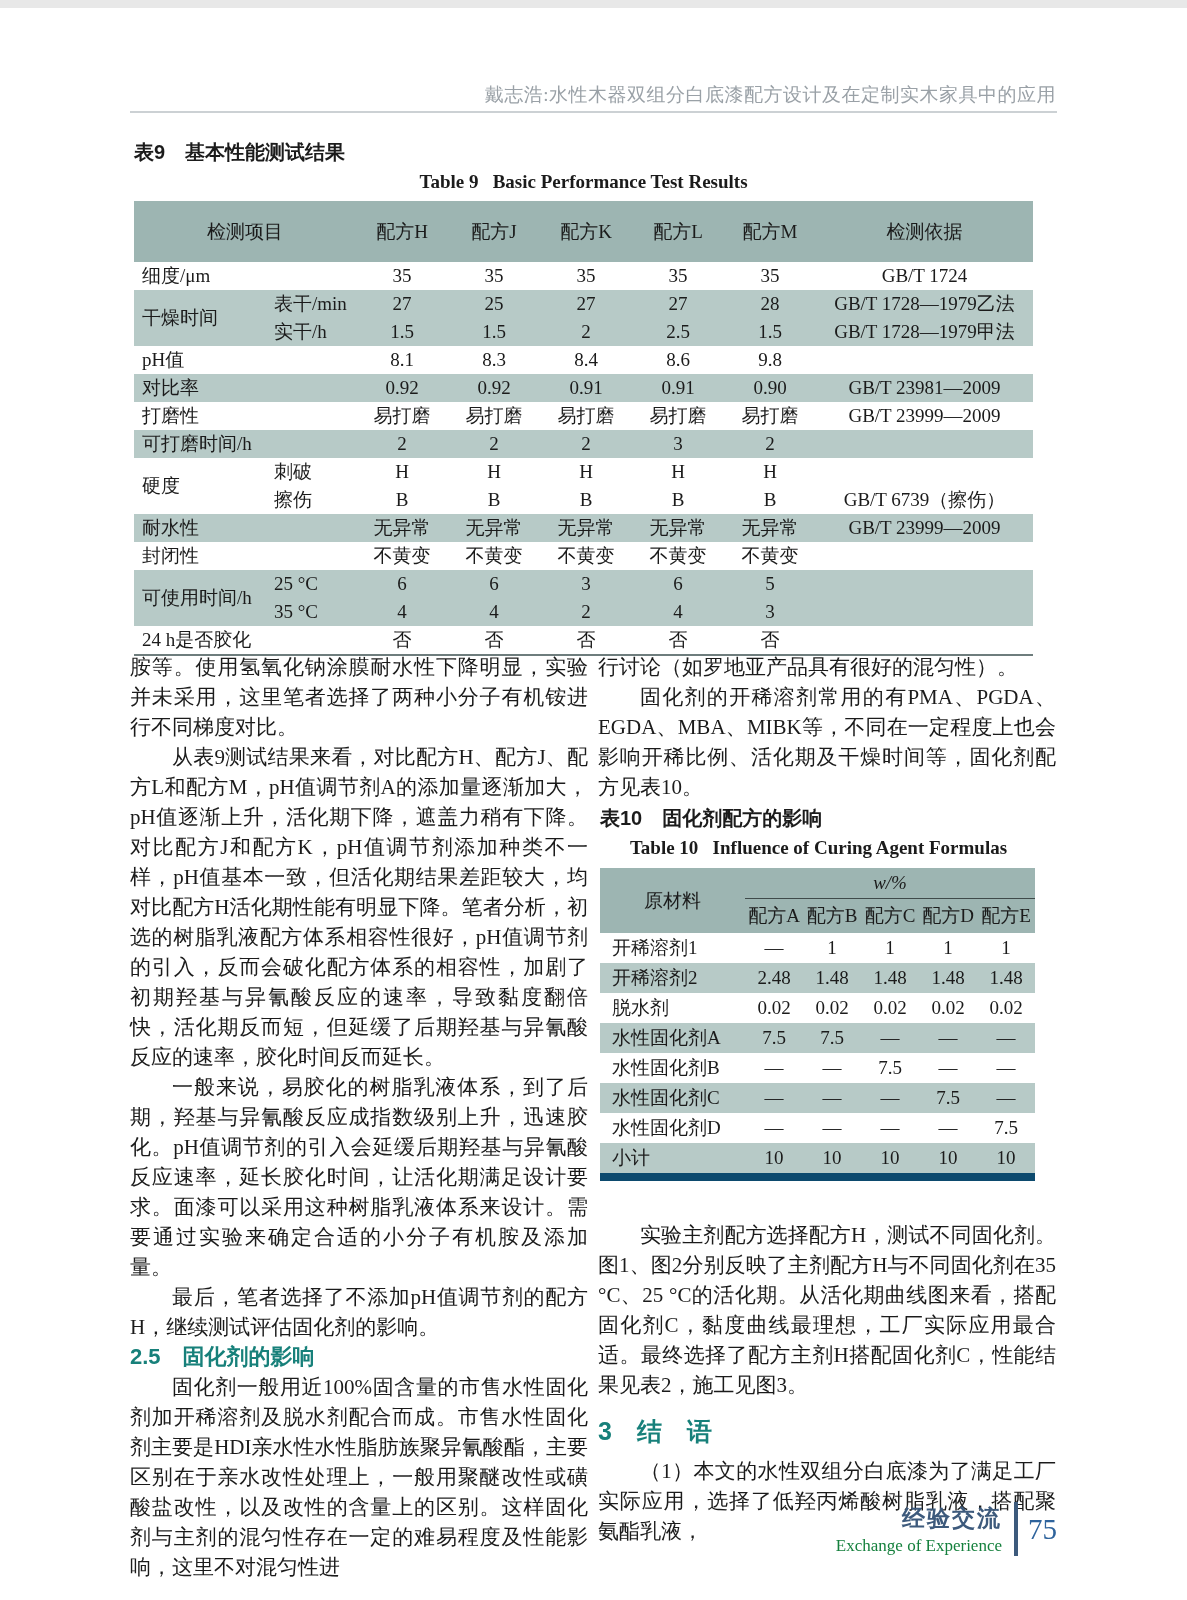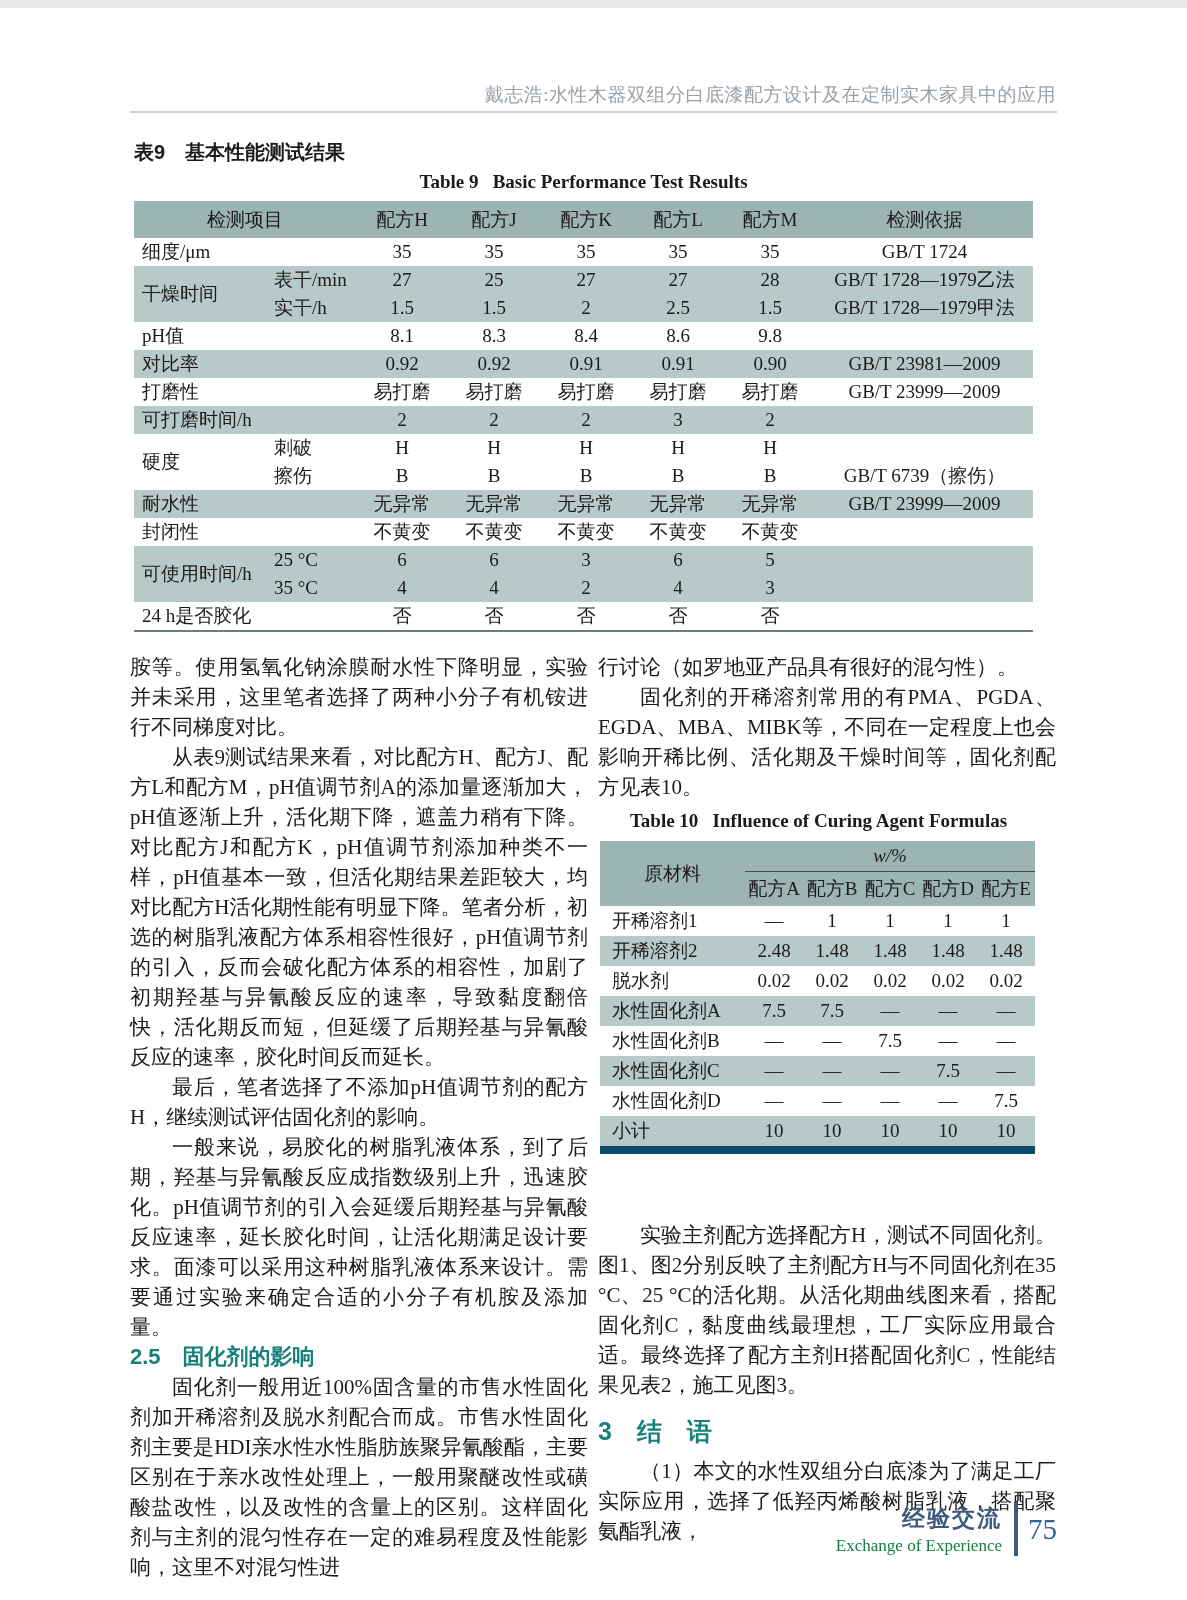--- a/index.html
+++ b/index.html
@@ -8,21 +8,21 @@
   
   .running-head{position:absolute;top:74px;right:131px;font-size:19px;color:#9aa1a7;letter-spacing:.5px;}
   .head-rule{position:absolute;top:103px;left:130px;width:927px;height:2px;background:#ccd1d4;}
   
   .t9-block{position:absolute;top:131px;left:134px;width:899px;}
   .caption-cn{font-size:20px;font-weight:bold;
               font-family:"Liberation Sans",sans-serif;white-space:pre-wrap;}
   .caption-en{text-align:center;font-size:19px;font-weight:bold;margin-top:5px;white-space:pre-wrap;}
   table{border-collapse:collapse;table-layout:fixed;}
   .t9{margin-top:8px;width:899px;font-size:19px;border-bottom:2px solid #6e7d7d;}
-  .t9 th{font-weight:normal;height:37px;background:#9db5b2;text-align:center;padding:0;}
+  .t9 th{font-weight:normal;height:37px;background:#9db5b2;text-align:center;padding:12px;}
   .t9 td{height:28px;text-align:center;padding:0;}
   .t9 td.lbl{text-align:left;padding-left:8px;font-family:Liberation Serif, serif;}
   tr.shade td{background:#b7cac7;}
   
   .col{position:absolute;width:458px;font-size:21px;line-height:30px;text-align:justify;}
   .col p{margin:0;}
   .col p.ind{text-indent:2em;font-family:Liberation Serif, serif;}
   .sec-head{font-family:"Liberation Sans",sans-serif;font-weight:bold;color:#17807a;
             font-size:22px;margin:10px 0 6px;text-align:left;text-indent:0;}
   .sec-head.h3{font-size:25px;margin:16px 0 10px;}
@@ -206,32 +206,33 @@
           <td>否</td>
           <td></td>
         </tr>
       </tbody>
     </table>
   </div>
 
   <div class="col" style="top:644px;left:130px;">
     <p>胺等。使用氢氧化钠涂膜耐水性下降明显，实验并未采用，这里笔者选择了两种小分子有机铵进行不同梯度对比。</p>
     <p class="ind">从表9测试结果来看，对比配方H、配方J、配方L和配方M，pH值调节剂A的添加量逐渐加大，pH值逐渐上升，活化期下降，遮盖力稍有下降。对比配方J和配方K，pH值调节剂添加种类不一样，pH值基本一致，但活化期结果差距较大，均对比配方H活化期性能有明显下降。笔者分析，初选的树脂乳液配方体系相容性很好，pH值调节剂的引入，反而会破化配方体系的相容性，加剧了初期羟基与异氰酸反应的速率，导致黏度翻倍快，活化期反而短，但延缓了后期羟基与异氰酸反应的速率，胶化时间反而延长。</p>
+    <p class="ind">一般来说，易胶化的树脂乳液体系，到了后期，羟基与异氰酸反应成指数级别上升，迅速胶化。pH值调节剂的引入会延缓后期羟基与异氰酸反应速率，延长胶化时间，让活化期满足设计要求。面漆可以采用这种树脂乳液体系来设计。需要通过实验来确定合适的小分子有机胺及添加量。</p>
     <p class="ind">最后，笔者选择了不添加pH值调节剂的配方H，继续测试评估固化剂的影响。</p>
-    <p class="ind">一般来说，易胶化的树脂乳液体系，到了后期，羟基与异氰酸反应成指数级别上升，迅速胶化。pH值调节剂的引入会延缓后期羟基与异氰酸反应速率，延长胶化时间，让活化期满足设计要求。面漆可以采用这种树脂乳液体系来设计。需要通过实验来确定合适的小分子有机胺及添加量。</p>
     <p class="sec-head">2.5　固化剂的影响</p>
     <p class="ind">固化剂一般用近100%固含量的市售水性固化剂加开稀溶剂及脱水剂配合而成。市售水性固化剂主要是HDI亲水性水性脂肪族聚异氰酸酯，主要区别在于亲水改性处理上，一般用聚醚改性或磺酸盐改性，以及改性的含量上的区别。这样固化剂与主剂的混匀性存在一定的难易程度及性能影响，这里不对混匀性进</p>
   </div>
 
   <div class="col" style="top:644px;left:598px;">
     <p>行讨论（如罗地亚产品具有很好的混匀性）。</p>
     <p class="ind">固化剂的开稀溶剂常用的有PMA、PGDA、EGDA、MBA、MIBK等，不同在一定程度上也会影响开稀比例、活化期及干燥时间等，固化剂配方见表10。</p>
   </div>
 
   <div class="t10-block">
+    <div class="caption-cn">表10　固化剂配方的影响</div>
     <div class="caption-en">Table 10   Influence of Curing Agent Formulas</div>
     <table class="t10">
       <colgroup>
         <col style="width:145px">
         <col style="width:58px">
           <col style="width:58px">
           <col style="width:58px">
           <col style="width:58px">
           <col style="width:58px">
       </colgroup>

